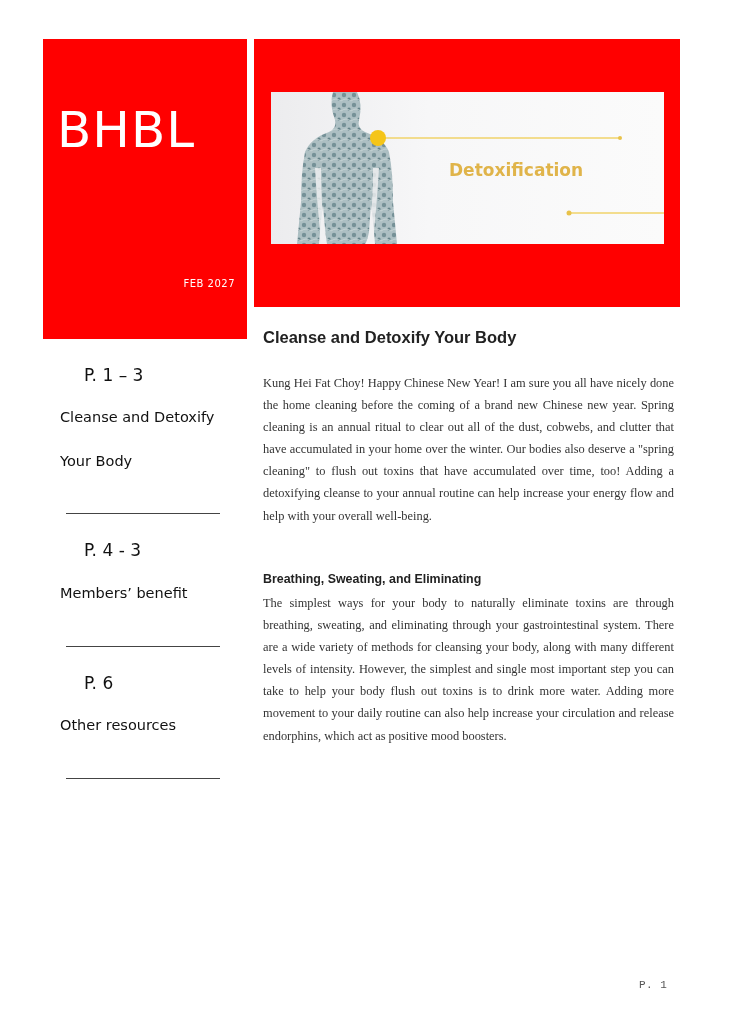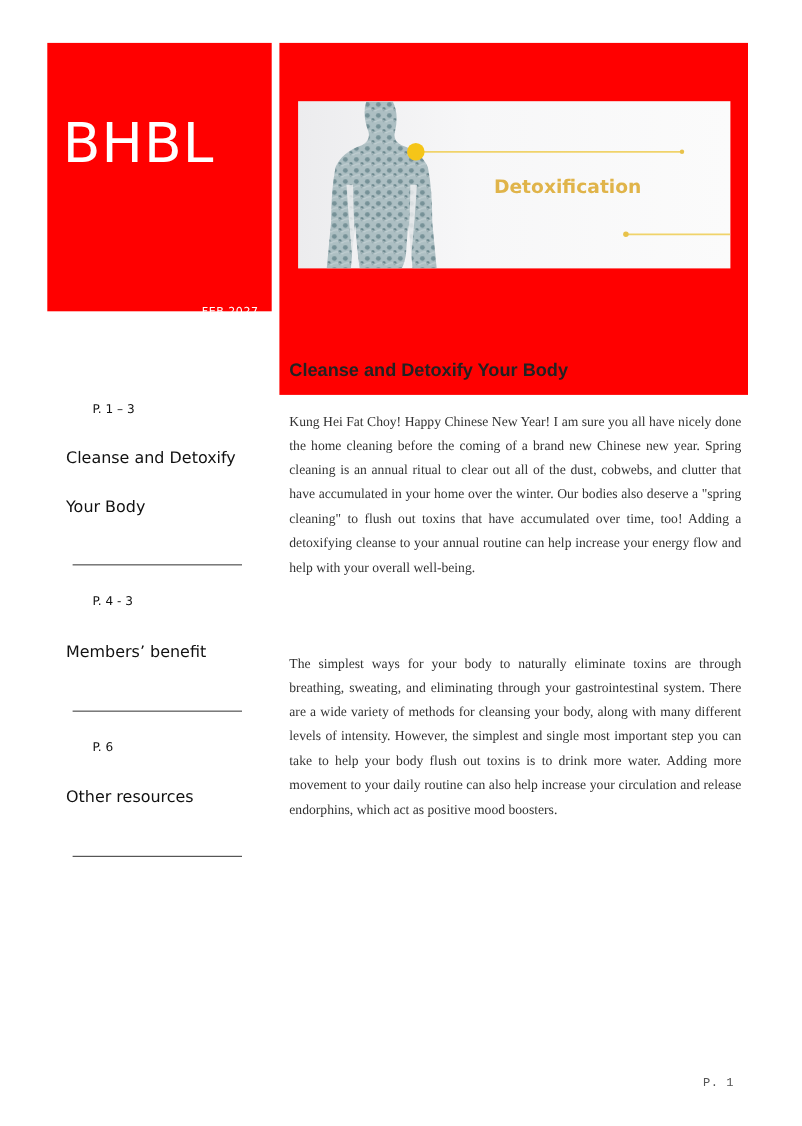--- a/index.html
+++ b/index.html
@@ -1,22 +1,22 @@
 <!DOCTYPE html>
 <html><head>
   <meta charset="utf-8">
   <style>
     html, body { margin: 0; padding: 0; background: #ffffff; }
     body {
       width: 729px; height: 1024px; position: relative; overflow: hidden;
       font-family: "Liberation Sans", sans-serif; color: #222;
     }
     .red-box { position: absolute; background: #ff0000; }
-    #masthead { left: 43px; top: 39px; width: 204px; height: 244px; }
-    #banner { left: 254px; top: 39px; width: 426px; height: 320px; text-decoration: underline; }
+    #masthead { left: 43px; top: 39px; width: 204px; height: 300px; }
+    #banner { left: 254px; top: 39px; width: 426px; height: 268px; text-decoration: underline; }
 
     .mast-title {
       position: absolute; left: 14px; top: 62px; color: #fff;
       font-family: "DejaVu Sans", sans-serif; font-size: 50px; letter-spacing: 1px;
       font-weight: normal;
     }
     .mast-sub {
       position: absolute; left: 11px; top: 170px; color: #fff;
       font-family: "DejaVu Sans", sans-serif; font-size: 31px;
     }
@@ -32,21 +32,21 @@
     }
     .hero svg { position: absolute; left: 0; top: 0; }
     .hero-label {
       position: absolute; left: 178px; top: 68px; color: #e0b44a;
       font-family: "DejaVu Sans", sans-serif; font-weight: bold; font-size: 17px;
     }
 
     .toc { position: absolute; left: 60px; top: 360px; width: 170px; }
     .toc-page {
       position: absolute; left: 24px; font-family: "DejaVu Sans", sans-serif;
-      font-size: 11px; color: #111;
+      font-size: 17px; color: #111;
     }
     .toc-title {
       position: absolute; width: 170px; 
       font-family: "DejaVu Sans", sans-serif; font-size: 14.5px; color: #111;
     }
     .toc-rule {
       position: absolute; left: 6px; width: 154px; height: 0;
       border-top: 1.5px solid #444;
     }
 
@@ -117,16 +117,17 @@
   <div class="toc-rule" style="top:286px;"></div>
 
   <div class="toc-page" style="top:313px;">P. 6</div>
   <div class="toc-title" style="top:357px;">Other resources</div>
   <div class="toc-rule" style="top:418px;"></div>
 </div>
 
 <div class="article">
   <h1>Cleanse and Detoxify Your Body</h1>
   <p class="p1">Kung Hei Fat Choy! Happy Chinese New Year! I am sure you all have nicely done the home cleaning before the coming of a brand new Chinese new year. Spring cleaning is an annual ritual to clear out all of the dust, cobwebs, and clutter that have accumulated in your home over the winter. Our bodies also deserve a "spring cleaning" to flush out toxins that have accumulated over time, too! Adding a detoxifying cleanse to your annual routine can help increase your energy flow and help with your overall well-being.</p>
+  <div class="h2">Breathing, Sweating, and Eliminating</div>
   <p class="p2">The simplest ways for your body to naturally eliminate toxins are through breathing, sweating, and eliminating through your gastrointestinal system. There are a wide variety of methods for cleansing your body, along with many different levels of intensity. However, the simplest and single most important step you can take to help your body flush out toxins is to drink more water. Adding more movement to your daily routine can also help increase your circulation and release endorphins, which act as positive mood boosters.</p>
 </div>
 
 <div class="page-num">P. 1</div>
 
 </body></html>

